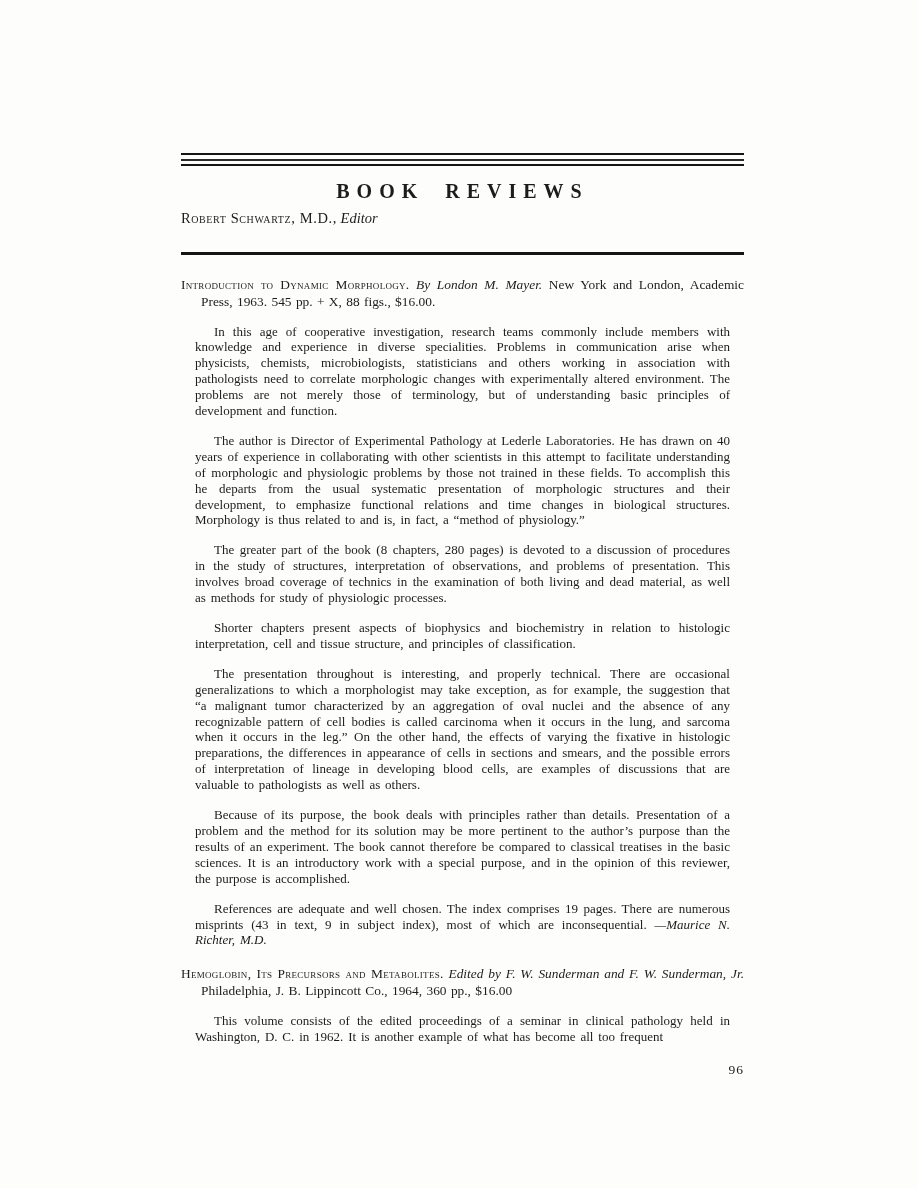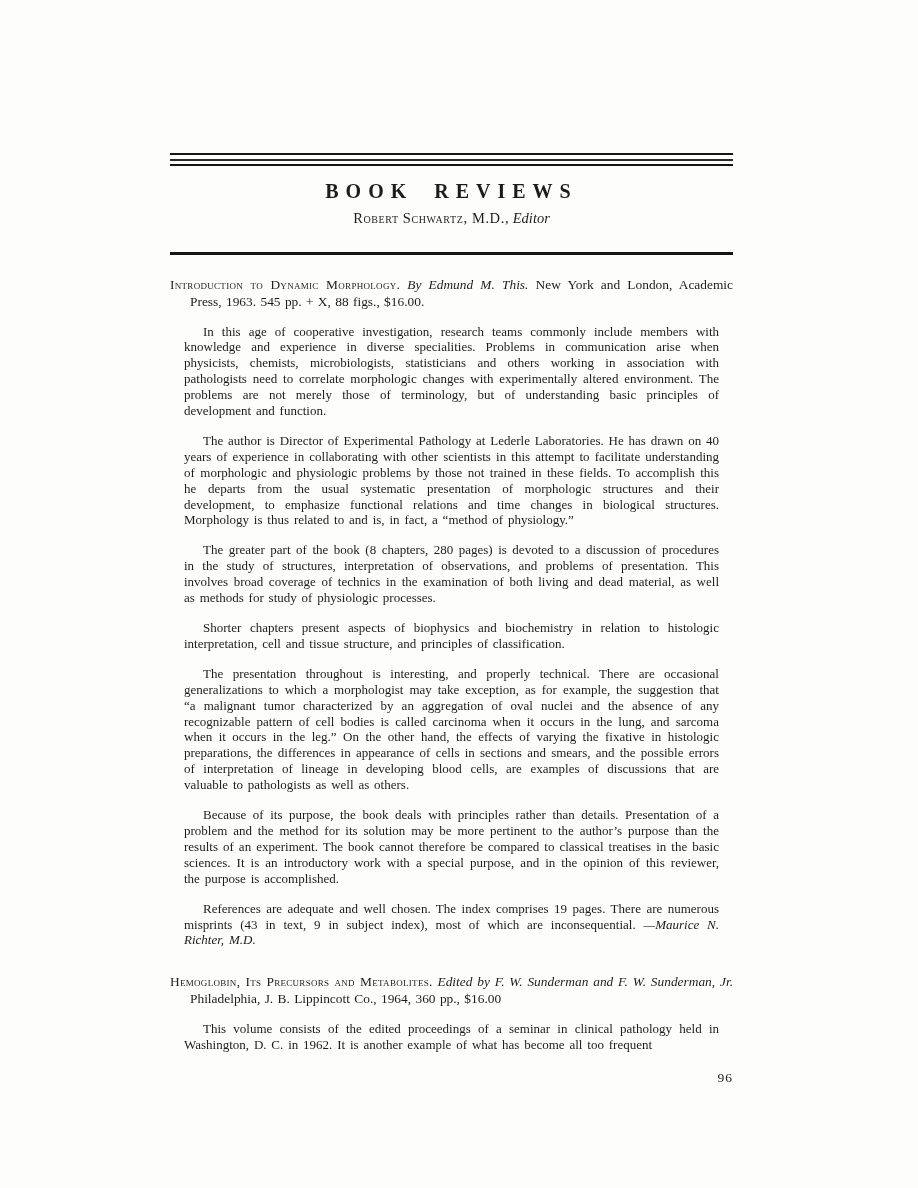--- a/index.html
+++ b/index.html
@@ -7,41 +7,40 @@
     position: relative;
     width: 918px;
     height: 1188px;
     background: #fdfdfb;
     color: #1c1c1c;
     font-family: "Liberation Serif", "DejaVu Serif", serif;
     overflow: hidden;
   }
   .content {
     position: absolute;
-    left: 170px;
+    left: 181px;
     top: 0;
     width: 563px;
   }
   
   .top-rules { margin-top: 153px; }
   .top-rules .r1 { height: 2px; background: #151515; }
   .top-rules .r2 { height: 2px; background: #2a2a2a; margin-top: 4px; }
   .top-rules .r3 { height: 2px; background: #151515; margin-top: 3px; }
 
   .page-title {
     margin-top: 14px;
     text-align: center;
     font-size: 20px;
     font-weight: bold;
     letter-spacing: 7px;
     word-spacing: 9px;
   }
   .editor-byline {
     margin-top: 7px;
-    text-align: center;
     font-size: 14.5px;
   }
   .editor-byline .name { font-variant: small-caps; letter-spacing: 0.6px; }
   .editor-byline .role { font-style: italic; }
 
   .mid-rule {
     margin-top: 25px;
     height: 2.5px;
     background: #151515;
   }
@@ -62,21 +61,21 @@
   .review-body p {
     margin: 14px;
     font-size: 13px;
     line-height: 15.9px;
     text-align: justify;
     text-indent: 19px;
     word-spacing: 1.6px;
   }
   .review-body p .sig { font-style: italic; }
 
-  .review-2 .citation { margin-top: 25px; }
+  .review-2 .citation { margin-top: 17px; }
 
   .page-number {
     margin-top: 17px;
     text-align: right;
     font-size: 13.5px;
     letter-spacing: 1px;
   }
 </style>
 </head>
 <body>
@@ -95,21 +94,21 @@
     <div class="editor-byline">
       <span class="name">Robert Schwartz, M.D.,</span>
       <span class="role">Editor</span>
     </div>
 
     <div class="mid-rule"></div>
 
     <div class="review review-1">
       <div class="citation">
         <span class="rtitle">Introduction to Dynamic Morphology.</span>
-        <span class="rbyline">By Edmund M. This.</span>
+        <span class="rbyline">By London M. Mayer.</span>
         <span class="rimprint">New York and London, Academic Press, 1963. 545 pp. + X, 88 figs., $16.00.</span>
       </div>
       <div class="review-body">
         <p>In this age of cooperative investigation, research teams commonly include members with knowledge and experience in diverse specialities. Problems in communication arise when physicists, chemists, microbiologists, statisticians and others working in association with pathologists need to correlate morphologic changes with experimentally altered environment. The problems are not merely those of terminology, but of understanding basic principles of development and function.</p>
         <p>The author is Director of Experimental Pathology at Lederle Laboratories. He has drawn on 40 years of experience in collaborating with other scientists in this attempt to facilitate understanding of morphologic and physiologic problems by those not trained in these fields. To accomplish this he departs from the usual systematic presentation of morphologic structures and their development, to emphasize functional relations and time changes in biological structures. Morphology is thus related to and is, in fact, a “method of physiology.”</p>
         <p>The greater part of the book (8 chapters, 280 pages) is devoted to a discussion of procedures in the study of structures, interpretation of observations, and problems of presentation. This involves broad coverage of technics in the examination of both living and dead material, as well as methods for study of physiologic processes.</p>
         <p>Shorter chapters present aspects of biophysics and biochemistry in relation to histologic interpretation, cell and tissue structure, and principles of classification.</p>
         <p>The presentation throughout is interesting, and properly technical. There are occasional generalizations to which a morphologist may take exception, as for example, the suggestion that “a malignant tumor characterized by an aggregation of oval nuclei and the absence of any recognizable pattern of cell bodies is called carcinoma when it occurs in the lung, and sarcoma when it occurs in the leg.” On the other hand, the effects of varying the fixative in histologic preparations, the differences in appearance of cells in sections and smears, and the possible errors of interpretation of lineage in developing blood cells, are examples of discussions that are valuable to pathologists as well as others.</p>
         <p>Because of its purpose, the book deals with principles rather than details. Presentation of a problem and the method for its solution may be more pertinent to the author’s purpose than the results of an experiment. The book cannot therefore be compared to classical treatises in the basic sciences. It is an introductory work with a special purpose, and in the opinion of this reviewer, the purpose is accomplished.</p>
         <p><span>References are adequate and well chosen. The index comprises 19 pages. There are numerous misprints (43 in text, 9 in subject index), most of which are inconsequential.</span> <span class="sig">—Maurice N. Richter, M.D.</span></p>

